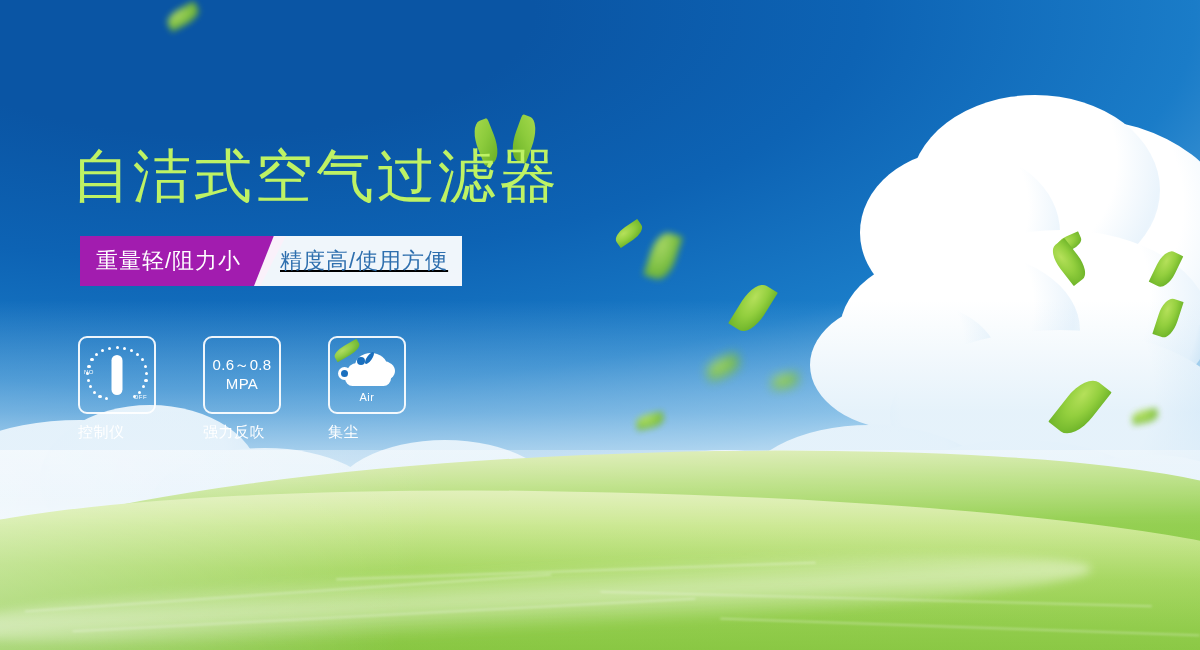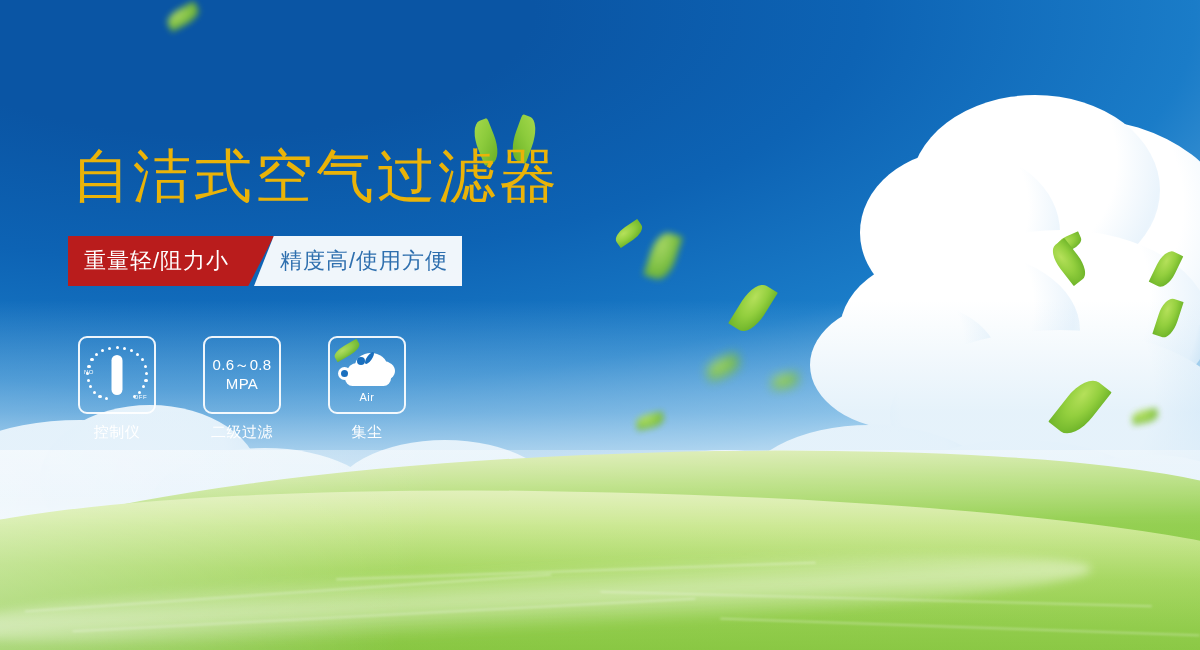--- a/index.html
+++ b/index.html
@@ -72,47 +72,47 @@
   .sprout {
     position:absolute;
     background:linear-gradient(135deg,#a9db4e 0%,#8ccb3c 45%,#63ab22 100%);
     border-radius:60% 8% 60% 8%;
   }
 
   
   .title {
     position:absolute; left:72px; top:145px;
     font-size:58px; line-height:1.06; letter-spacing:3px;
-    color:#eab308; font-weight:300; white-space:nowrap;
+    color:#bef264; font-weight:300; white-space:nowrap;
   }
 
   
   .subbar { position:absolute; left:68px; top:236px; width:394px; height:50px; }
   .sub-left {
-    position:absolute; left:0; top:0; height:50px; width:206px;
-    background:#b91c1c;
+    position:absolute; left:12px; top:0; height:50px; width:206px;
+    background:#a21caf;
     clip-path:polygon(0 0, 100% 0, 87.5% 100%, 0 100%);
     display:flex; align-items:center;
   }
   .sub-left span {
     color:#ffffff; font-size:22px; letter-spacing:1px; padding-left:16px; white-space:nowrap;
   }
   .sub-right {
     position:absolute; left:186px; top:0; height:50px; width:208px;
     background:rgba(255,255,255,0.94);
     clip-path:polygon(9.5% 0, 100% 0, 100% 100%, 0 100%);
-    display:flex; align-items:center;
+    display:flex; align-items:center;text-decoration:underline;
   }
   .sub-right span {
     color:#2e6fae; font-size:22px; letter-spacing:1px; padding-left:26px; white-space:nowrap;
   }
 
   
   .features { position:absolute; left:78px; top:336px; display:flex; gap:47px; }
-  .feat { width:78px; display:flex; flex-direction:column; align-items:center; }
+  .feat { width:78px; display:flex; flex-direction:column; align-items:flex-start; }
   .feat-box {
     width:78px; height:78px; border:2px solid rgba(255,255,255,0.92);
     border-radius:9px; position:relative; display:flex; align-items:center;
     justify-content:center; text-align:center;
   }
   .feat-text { color:#fff; font-size:15px; line-height:1.25; letter-spacing:.3px; }
   .feat-label { margin-top:9px; color:#ffffff; font-size:15px; letter-spacing:.5px; white-space:nowrap; }
 
   
   .dial { position:relative; width:64px; height:64px; }
@@ -254,21 +254,21 @@
       <div class="feat-label">控制仪</div>
     </div>
 
     <div class="feat">
       <div class="feat-box">
         <div class="feat-text">
           <div>0.6～0.8</div>
           <div>MPA</div>
         </div>
       </div>
-      <div class="feat-label">二级过滤</div>
+      <div class="feat-label">强力反吹</div>
     </div>
 
 
 
     <div class="feat">
       <div class="feat-box">
         <div class="aircloud">
           <div class="cbody" style="left:18px; top:6px;  width:32px; height:26px;"></div>
           <div class="cbody" style="left:34px; top:14px; width:24px; height:20px;"></div>
           <div class="cbody" style="left:10px; top:16px; width:20px; height:18px;"></div>

